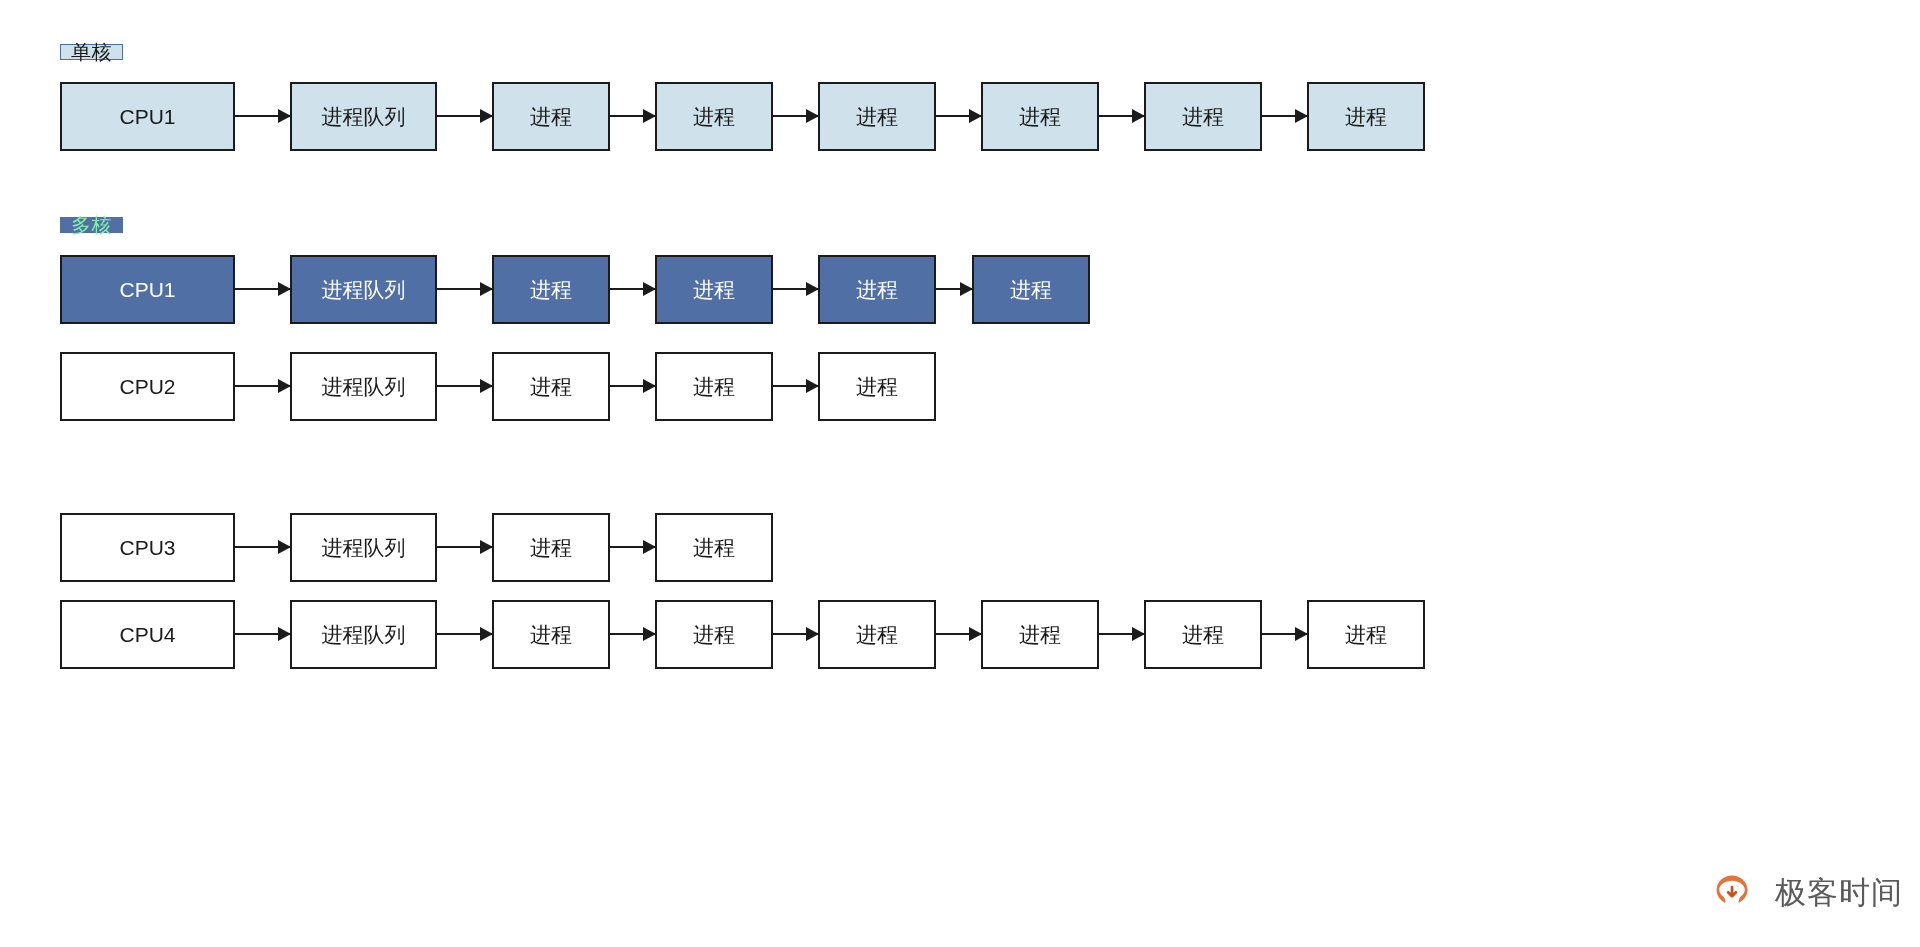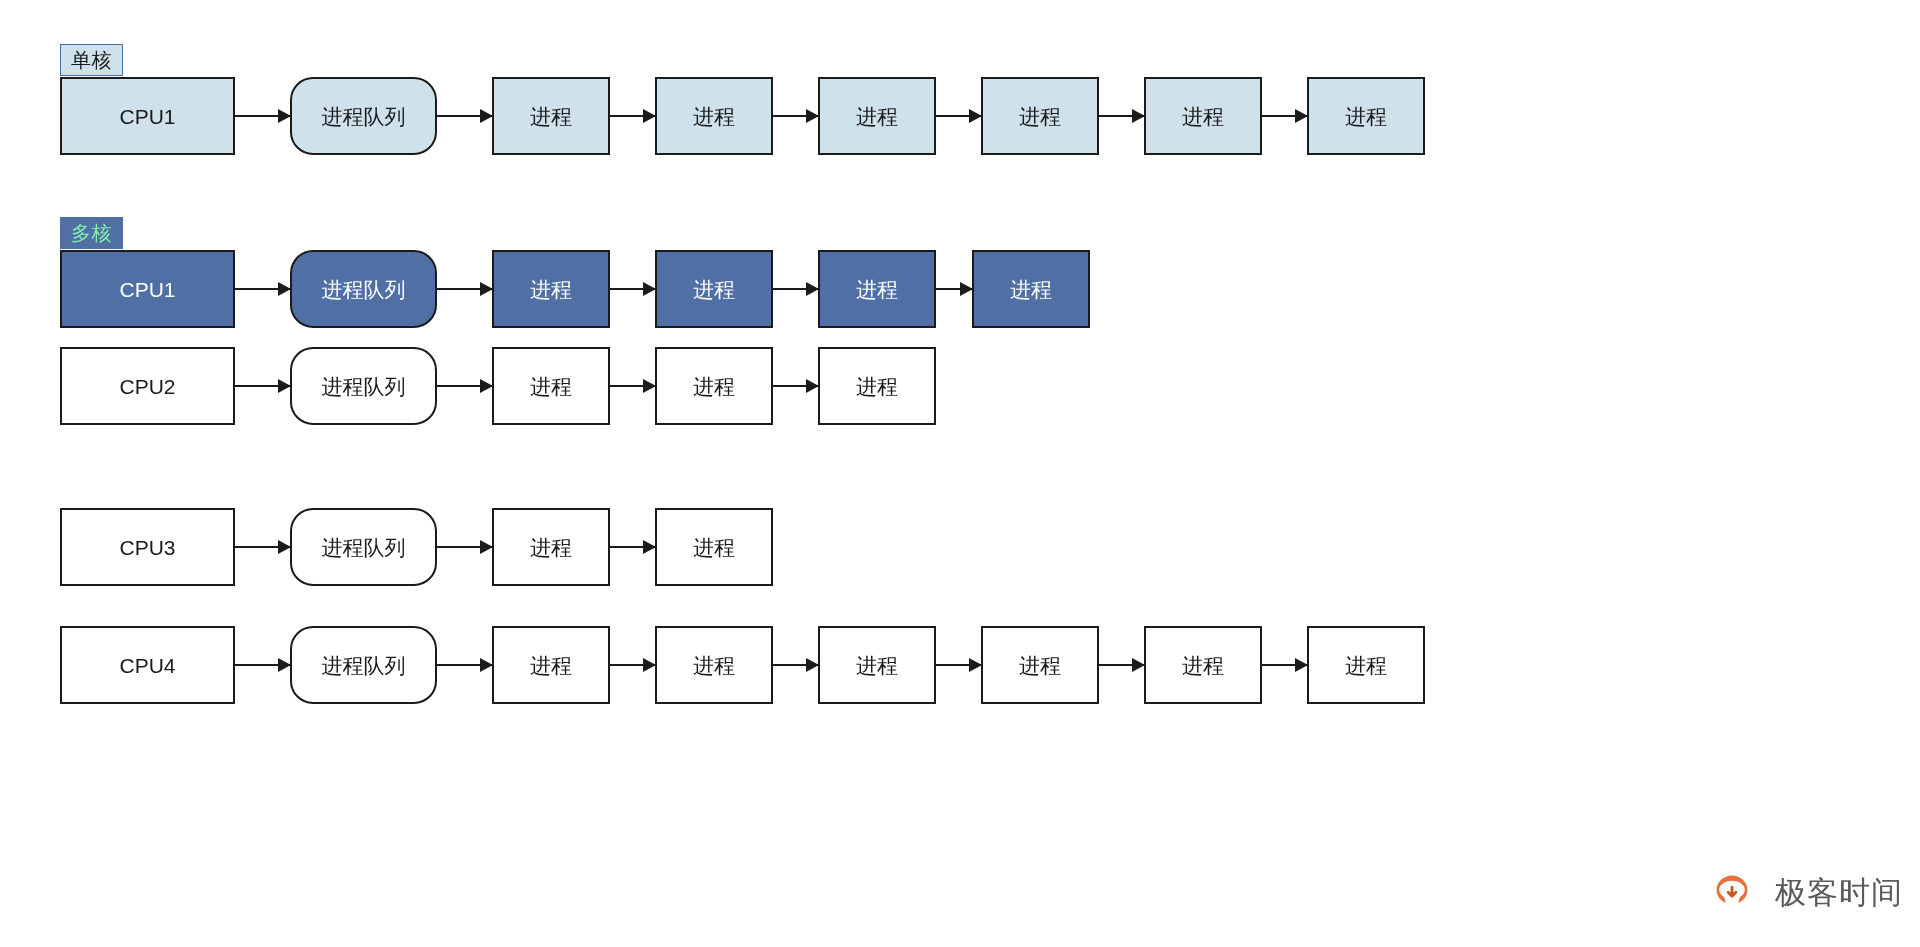--- a/index.html
+++ b/index.html
@@ -21,21 +21,21 @@
     width: 1920px;
     height: 947px;
   }
 
   
   .tag {
     position: absolute;
     display: flex;
     align-items: center;
     justify-content: center;
-    height: 32px;
+    height: 16px;
     padding: 0 10px;
     font-size: 20px;
     line-height: 1;
     letter-spacing: 0.5px;
     box-sizing: border-box;
   }
   .tag-single {
     background: #cfe2ec;
     border: 1px solid #4a6fa5;
     color: #1a1a1a;
@@ -49,21 +49,21 @@
   
   .row {
     position: absolute;
     display: flex;
     align-items: center;
     height: 62px;
   }
 
   .node {
     box-sizing: border-box;
-    height: 78px;
+    height: 69px;
     display: flex;
     align-items: center;
     justify-content: center;
     font-size: 21px;
     line-height: 1;
     border: 2px solid #1b1b1b;
     background: #ffffff;
     color: #1a1a1a;
     white-space: nowrap;
     flex: 0 0 auto;
@@ -73,21 +73,21 @@
     color: #1a1a1a;
   }
   .node.dark {
     background: #4f6fa5;
     color: #ffffff;
     border-color: #1b1b1b;
   }
 
   
   .w-cpu   { width: 175px; }
-  .w-queue { width: 147px; border-radius: 23px; }
+  .w-queue { width: 147px; }
   .w-proc  { width: 118px; }
 
   
   .arrow {
     flex: 0 0 auto;
     position: relative;
     height: 2px;
     background: #1b1b1b;
     align-self: center;
   }
@@ -181,21 +181,21 @@
   <div class="row" style="left:60px; top:516px;">
     <div class="node w-cpu">CPU3</div>
     <div class="arrow a-long"></div>
     <div class="node w-queue">进程队列</div>
     <div class="arrow a-long"></div>
     <div class="node w-proc">进程</div>
     <div class="arrow a-med"></div>
     <div class="node w-proc">进程</div>
   </div>
 
-  <div class="row" style="left:60px; top:634px;">
+  <div class="row" style="left:60px; top:603px;">
     <div class="node w-cpu">CPU4</div>
     <div class="arrow a-long"></div>
     <div class="node w-queue">进程队列</div>
     <div class="arrow a-long"></div>
     <div class="node w-proc">进程</div>
     <div class="arrow a-med"></div>
     <div class="node w-proc">进程</div>
     <div class="arrow a-med"></div>
     <div class="node w-proc">进程</div>
     <div class="arrow a-med"></div>

